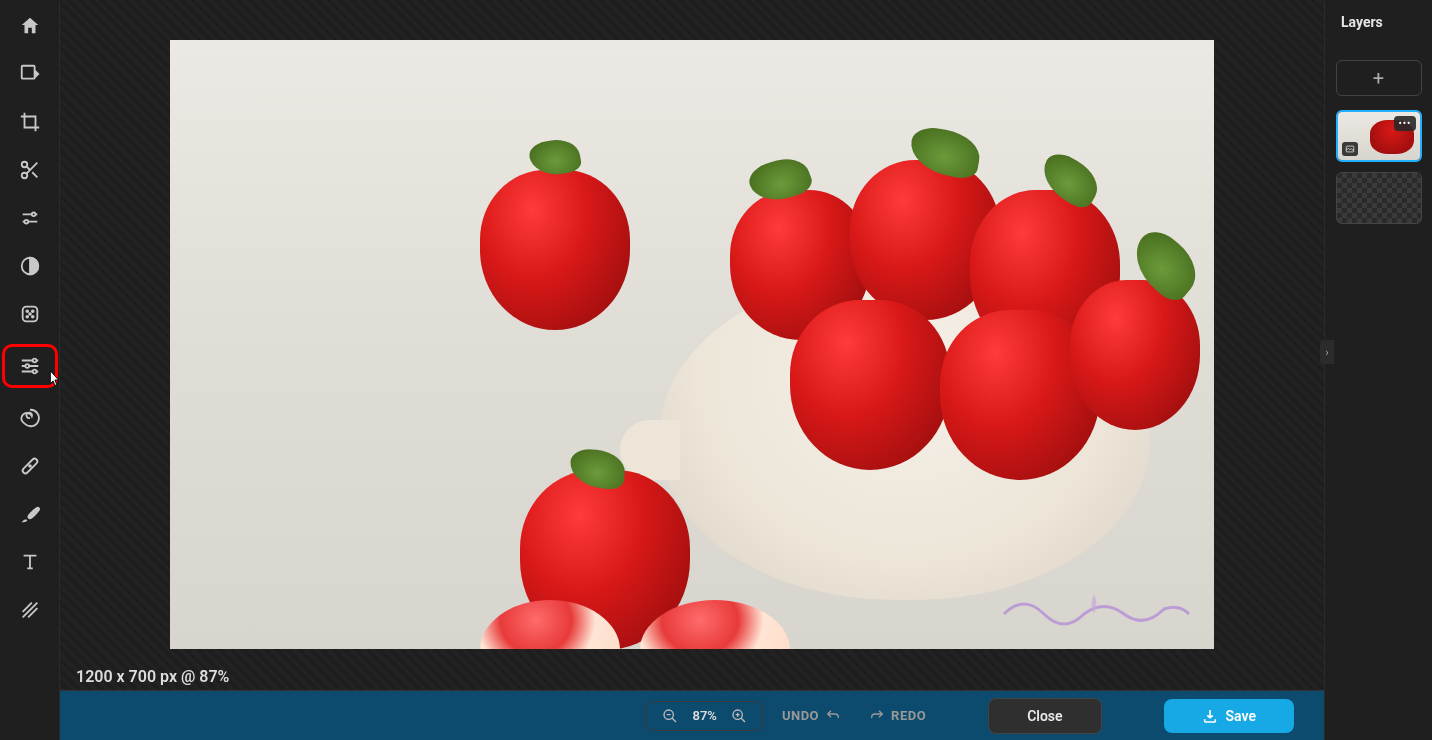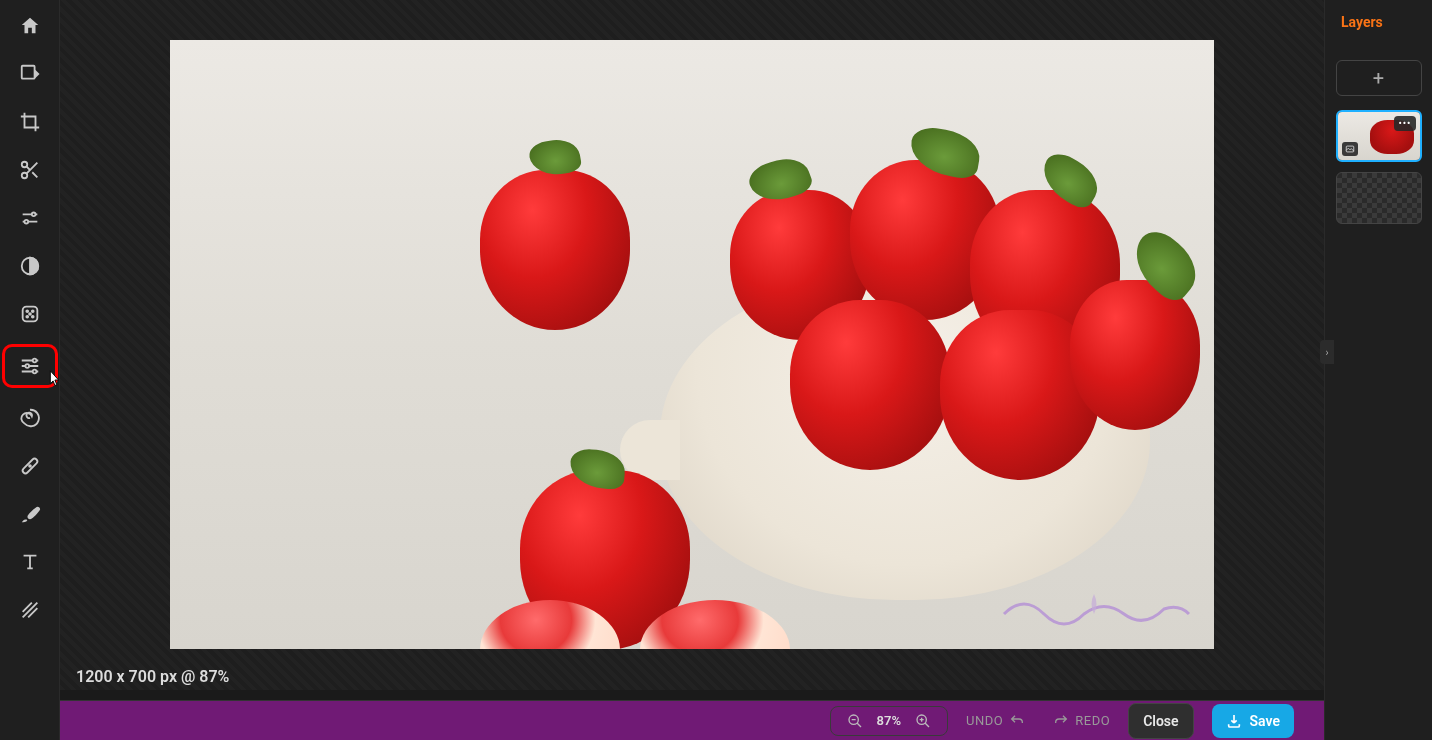--- a/index.html
+++ b/index.html
@@ -134,22 +134,22 @@
   color: #ddd;
   font-weight: 600;
 }
 
 
 .bottom-bar {
   position: absolute;
   left: 60px;
   right: 108px;
   bottom: 0;
-  height: 40px;
-  background: #701a75;
+  height: 50px;
+  background: #0c4a6e;
   display: flex;
   align-items: center;
   justify-content: flex-end;
   gap: 18px;
   padding-right: 30px;
   border-top: 1px solid #333;
 }
 .zoom-group {
   display: flex;
   align-items: center;
@@ -160,34 +160,35 @@
   font-size: 13px;
   font-weight: 600;
   color: #ddd;
 }
 .zoom-group svg { width: 16px; height: 16px; color: #bbb; cursor: pointer; }
 .undo-redo {
   display: flex;
   align-items: flex-start;
   gap: 28px;
   font-size: 13px;
-  font-weight: 400;
+  font-weight: 700;
   letter-spacing: 0.5px;
 }
 .undo-redo .item { display: flex; align-items: center; gap: 6px; color: #999; cursor: pointer; }
 .undo-redo .item svg { width: 16px; height: 16px; }
 .btn {
-  padding: 9px 14px;
+  padding: 9px 38px;
   border-radius: 8px;
   font-size: 14px;
   font-weight: 600;
   cursor: pointer;
   display: flex;
   align-items: center;
   gap: 8px;
+  margin-left: 44px;
 }
 .btn-close {
   background: #2f2f2f;
   border: 1px solid #444;
   color: #e8e8e8;
 }
 .btn-save {
   background: #17a8e6;
   color: #fff;
   border: none;
@@ -205,21 +206,21 @@
   background: #1f1f1f;
   border-left: 1px solid #2a2a2a;
   padding: 14px 10px;
   display: flex;
   flex-direction: column;
   align-items: center;
 }
 .layers-title {
   font-size: 14px;
   font-weight: 700;
-  color: #f97316;
+  color: #e5e5e5;
   align-self: flex-start;
   margin-left: 6px;
   margin-bottom: 30px;
 }
 .layer-add {
   width: 86px;
   height: 36px;
   border: 1px solid #444;
   border-radius: 6px;
   display: flex;

